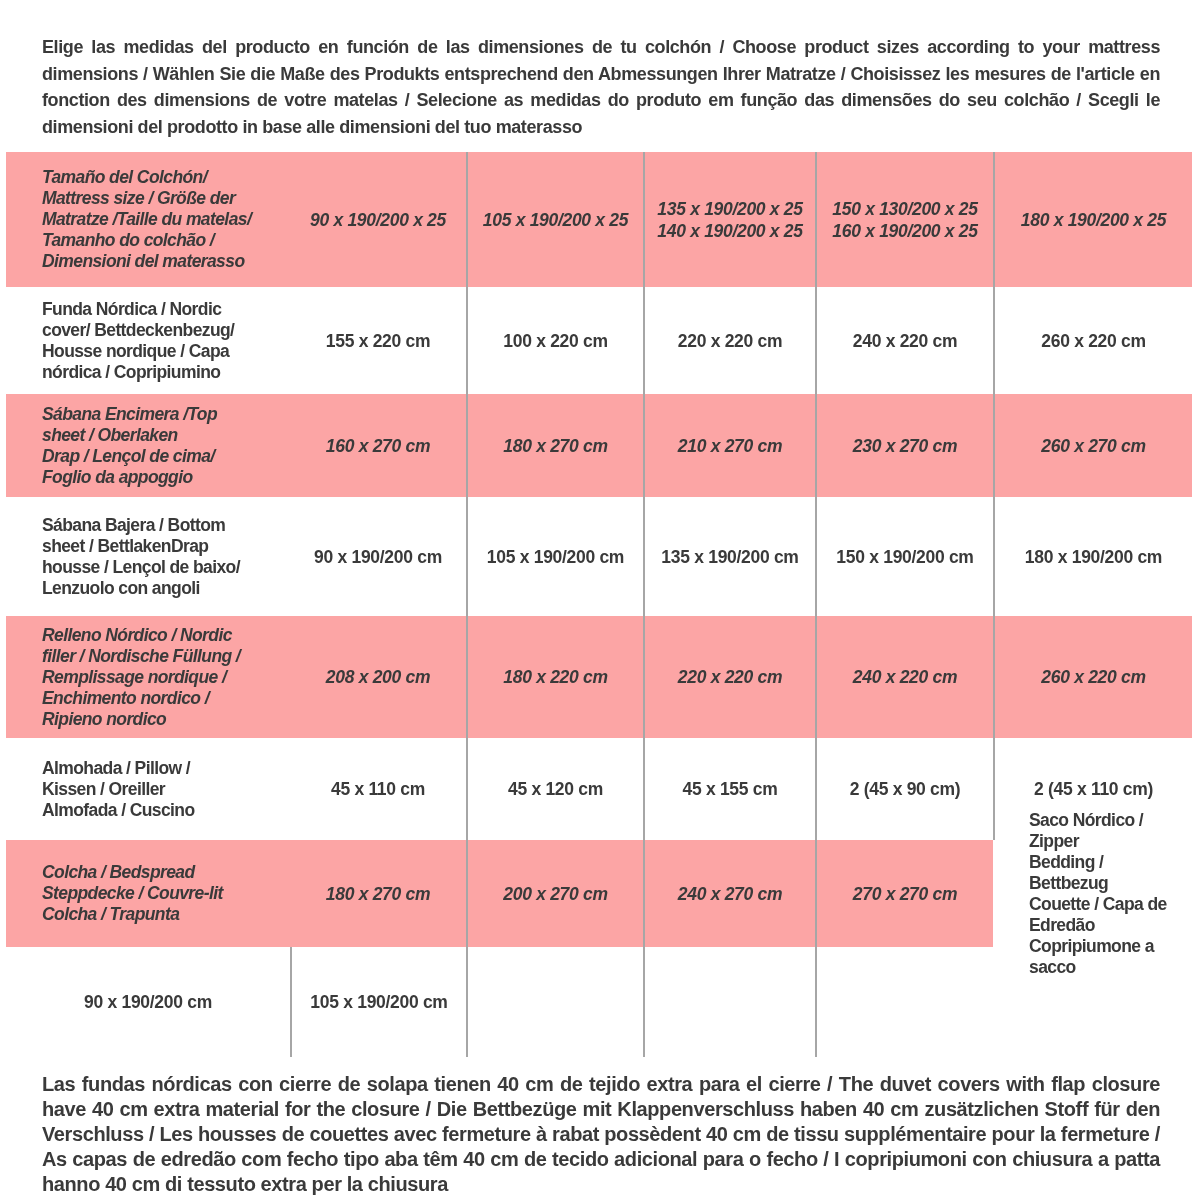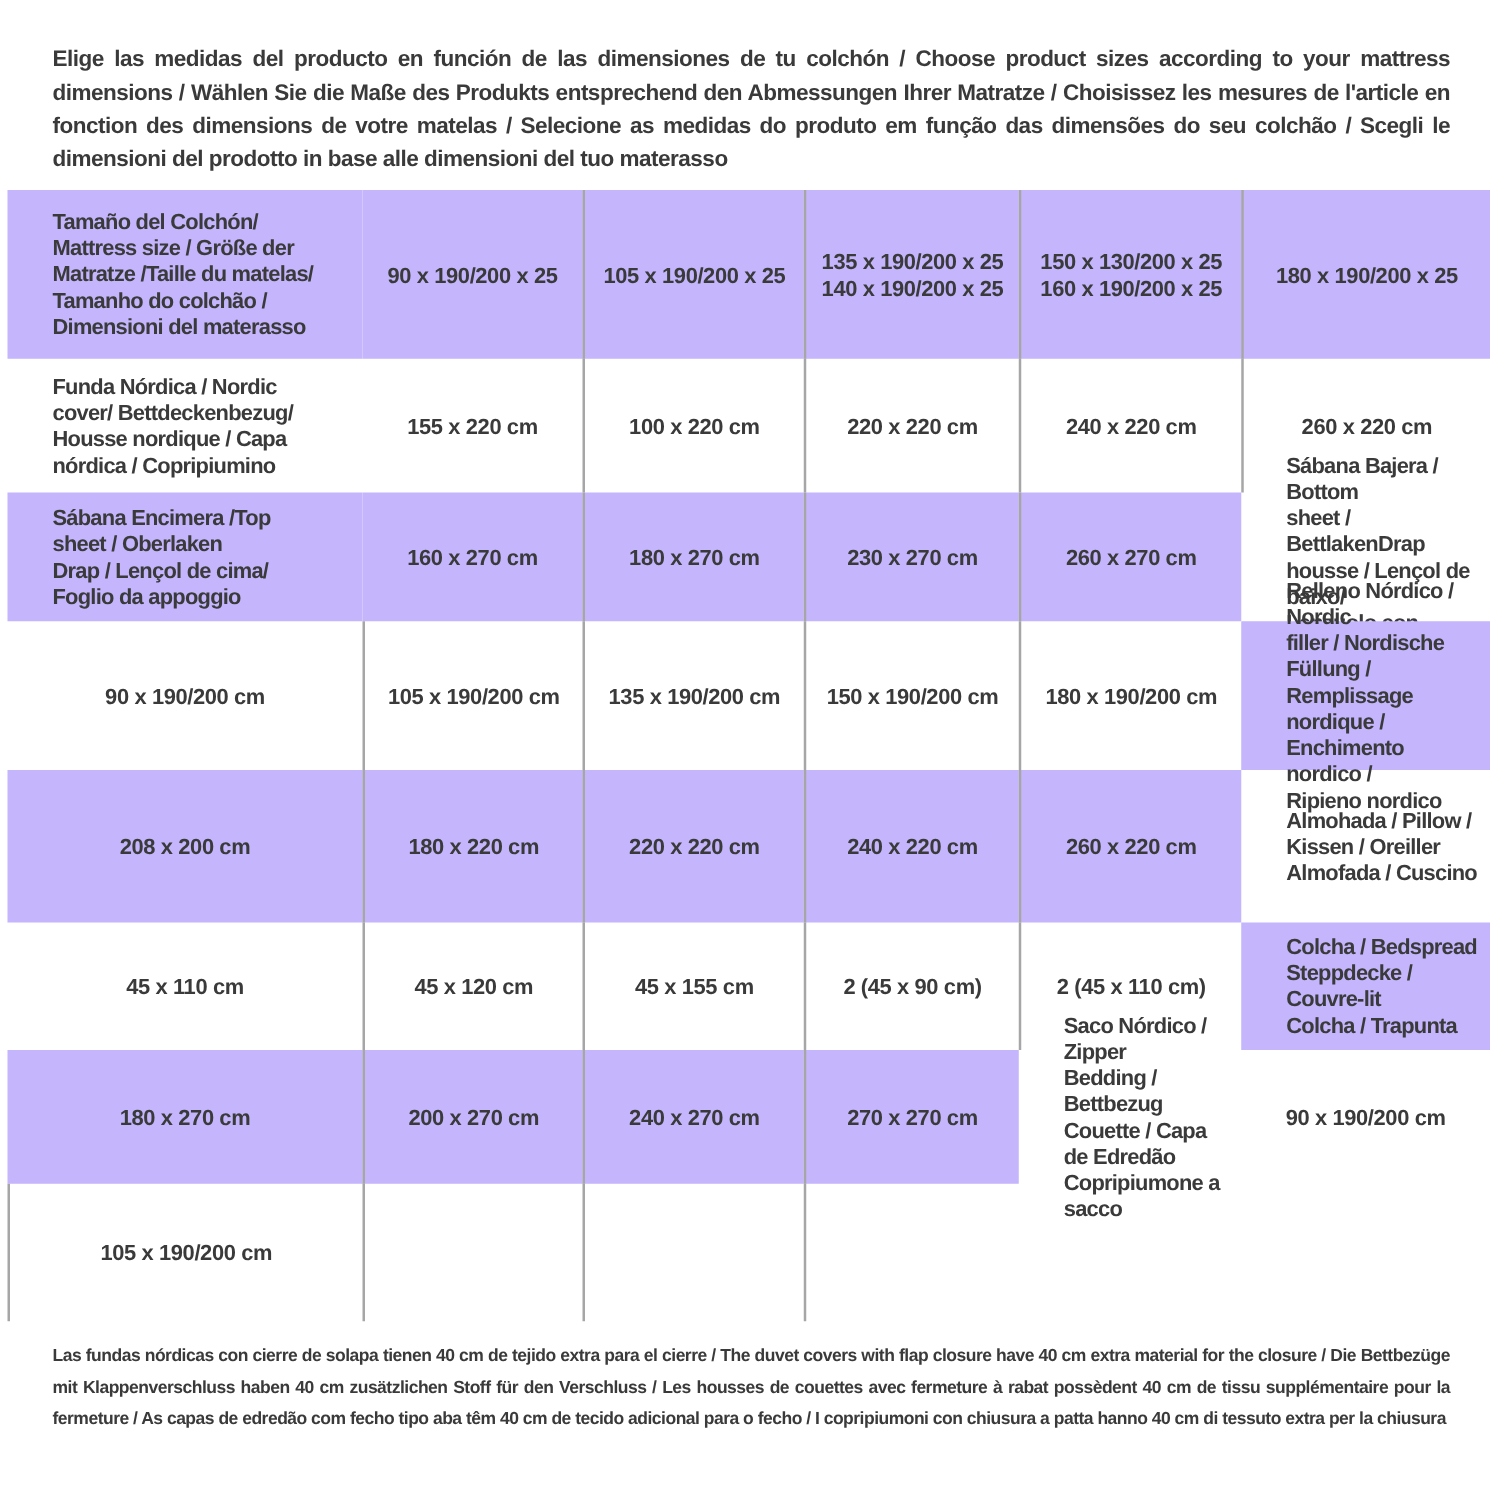--- a/index.html
+++ b/index.html
@@ -43,27 +43,27 @@
     padding: 4px 6px;
   }
   .label-cell {
     justify-content: flex-start;
     text-align: left;
     padding-left: 36px;
     font-size: 17.5px;
     line-height: 21px;
     letter-spacing: -0.6px;
   }
-  .stripe { background: #c4b5fd; }
+  .stripe { background: #fca5a5; font-style: italic; }
   .vline { border-left: 2px solid #a6a6a6; }
   .footer-note {
     position: absolute;
     left: 42px; top: 1072px;
     width: 1118px;
-    font-size: 14px;
+    font-size: 20px;
     font-weight: 700;
     line-height: 25px;
     letter-spacing: -0.4px;
     text-align: justify;
     color: #3a3a3a;
   }
 </style>
 </head>
 <body>
 
@@ -93,20 +93,21 @@
   <div class="cell vline">220 x 220 cm</div>
   <div class="cell vline">240 x 220 cm</div>
   <div class="cell vline">260 x 220 cm</div>
 
   <div class="cell label-cell stripe">Sábana Encimera /Top
 sheet / Oberlaken
 Drap / Lençol de cima/
 Foglio da appoggio</div>
   <div class="cell stripe">160 x 270 cm</div>
   <div class="cell stripe vline">180 x 270 cm</div>
+  <div class="cell stripe vline">210 x 270 cm</div>
   <div class="cell stripe vline">230 x 270 cm</div>
   <div class="cell stripe vline">260 x 270 cm</div>
 
   <div class="cell label-cell">Sábana Bajera / Bottom
 sheet / BettlakenDrap
 housse / Lençol de baixo/
 Lenzuolo con angoli</div>
   <div class="cell">90 x 190/200 cm</div>
   <div class="cell vline">105 x 190/200 cm</div>
   <div class="cell vline">135 x 190/200 cm</div>

